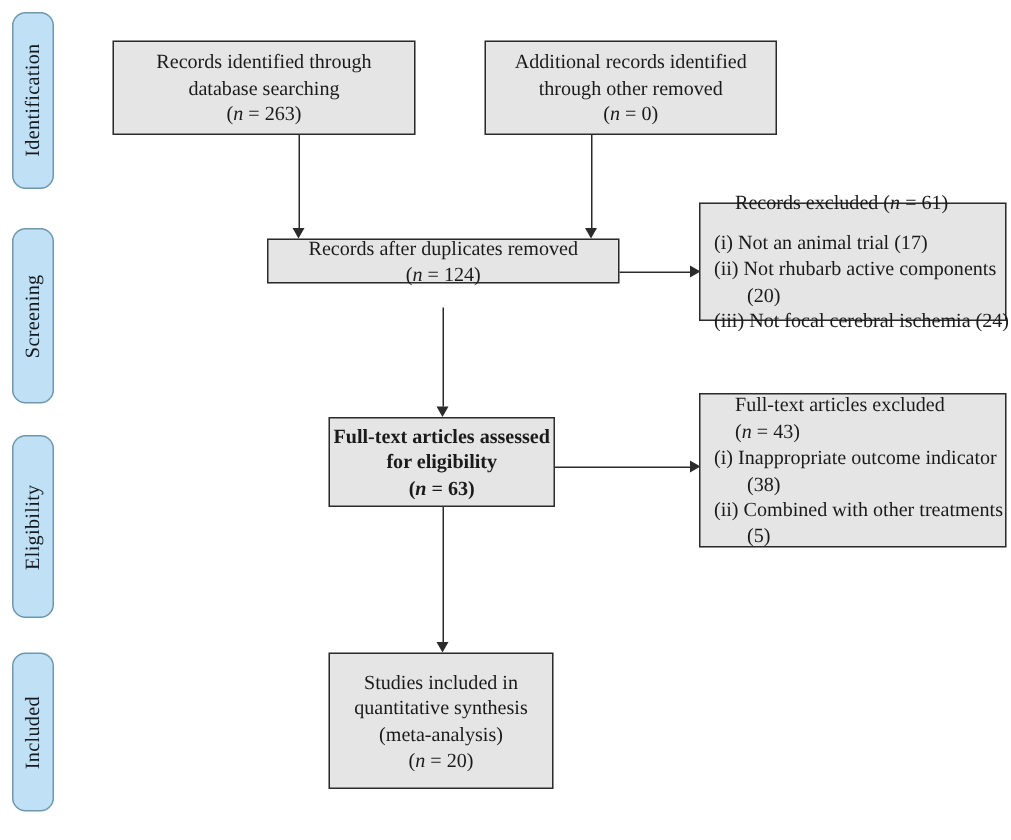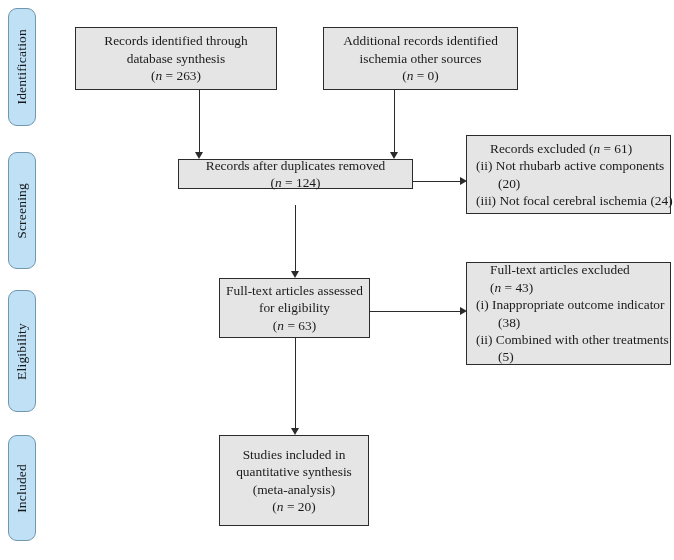--- a/index.html
+++ b/index.html
@@ -111,55 +111,56 @@
   <div class="stage-tab" style="left:8px; top:290px; width:28px; height:122px;">
     <span class="stage-label">Eligibility</span>
   </div>
 
   <div class="stage-tab" style="left:8px; top:435px; width:28px; height:106px;">
     <span class="stage-label">Included</span>
   </div>
 
   <div class="flow-box centered" style="left:75px; top:27px; width:202px; height:63px;">
     <div class="line">Records identified through</div>
-    <div class="line">database synthesis</div>
+    <div class="line">database searching</div>
     <div class="line"><span>(</span><em class="n">n</em><span> = 263)</span></div>
   </div>
 
   <div class="flow-box centered" style="left:323px; top:27px; width:195px; height:63px;">
     <div class="line">Additional records identified</div>
-    <div class="line">ischemia other sources</div>
+    <div class="line">through other removed</div>
     <div class="line"><span>(</span><em class="n">n</em><span> = 0)</span></div>
   </div>
 
   <div class="conn vline" style="left:199px; top:90px; height:62px;"></div>
   <div class="arrow-down" style="left:195px; top:152px;"></div>
 
   <div class="conn vline" style="left:394px; top:90px; height:62px;"></div>
   <div class="arrow-down" style="left:390px; top:152px;"></div>
 
   <div class="flow-box centered" style="left:178px; top:159px; width:235px; height:30px;">
     <div class="line">Records after duplicates removed</div>
     <div class="line"><span>(</span><em class="n">n</em><span> = 124)</span></div>
   </div>
 
   <div class="conn hline" style="left:413px; top:181px; width:48px;"></div>
   <div class="arrow-right" style="left:460px; top:177px;"></div>
 
   <div class="flow-box listed" style="left:466px; top:135px; width:205px; height:79px;text-align:right;">
     <div class="line pad-l"><span>Records excluded (</span><em class="n">n</em><span> = 61)</span></div>
+    <div class="line gap-top"><span>(i)</span> <span>Not an animal trial (17)</span></div>
     <div class="line"><span>(ii)</span> <span>Not rhubarb active components</span></div>
     <div class="line indent">(20)</div>
     <div class="line"><span>(iii)</span> <span>Not focal cerebral ischemia (24)</span></div>
   </div>
 
   <div class="conn vline" style="left:295px; top:205px; height:66px;"></div>
   <div class="arrow-down" style="left:291px; top:271px;"></div>
 
-  <div class="flow-box centered" style="left:219px; top:278px; width:151px; height:60px;">
+  <div class="flow-box centered" style="left:219px; top:278px; width:151px; height:60px;font-weight:bold;">
     <div class="line">Full-text articles assessed</div>
     <div class="line">for eligibility</div>
     <div class="line"><span>(</span><em class="n">n</em><span> = 63)</span></div>
   </div>
 
   <div class="conn hline" style="left:370px; top:311px; width:91px;"></div>
   <div class="arrow-right" style="left:460px; top:307px;"></div>
 
   <div class="flow-box listed" style="left:466px; top:262px; width:205px; height:103px;">
     <div class="line pad-l">Full-text articles excluded</div>

